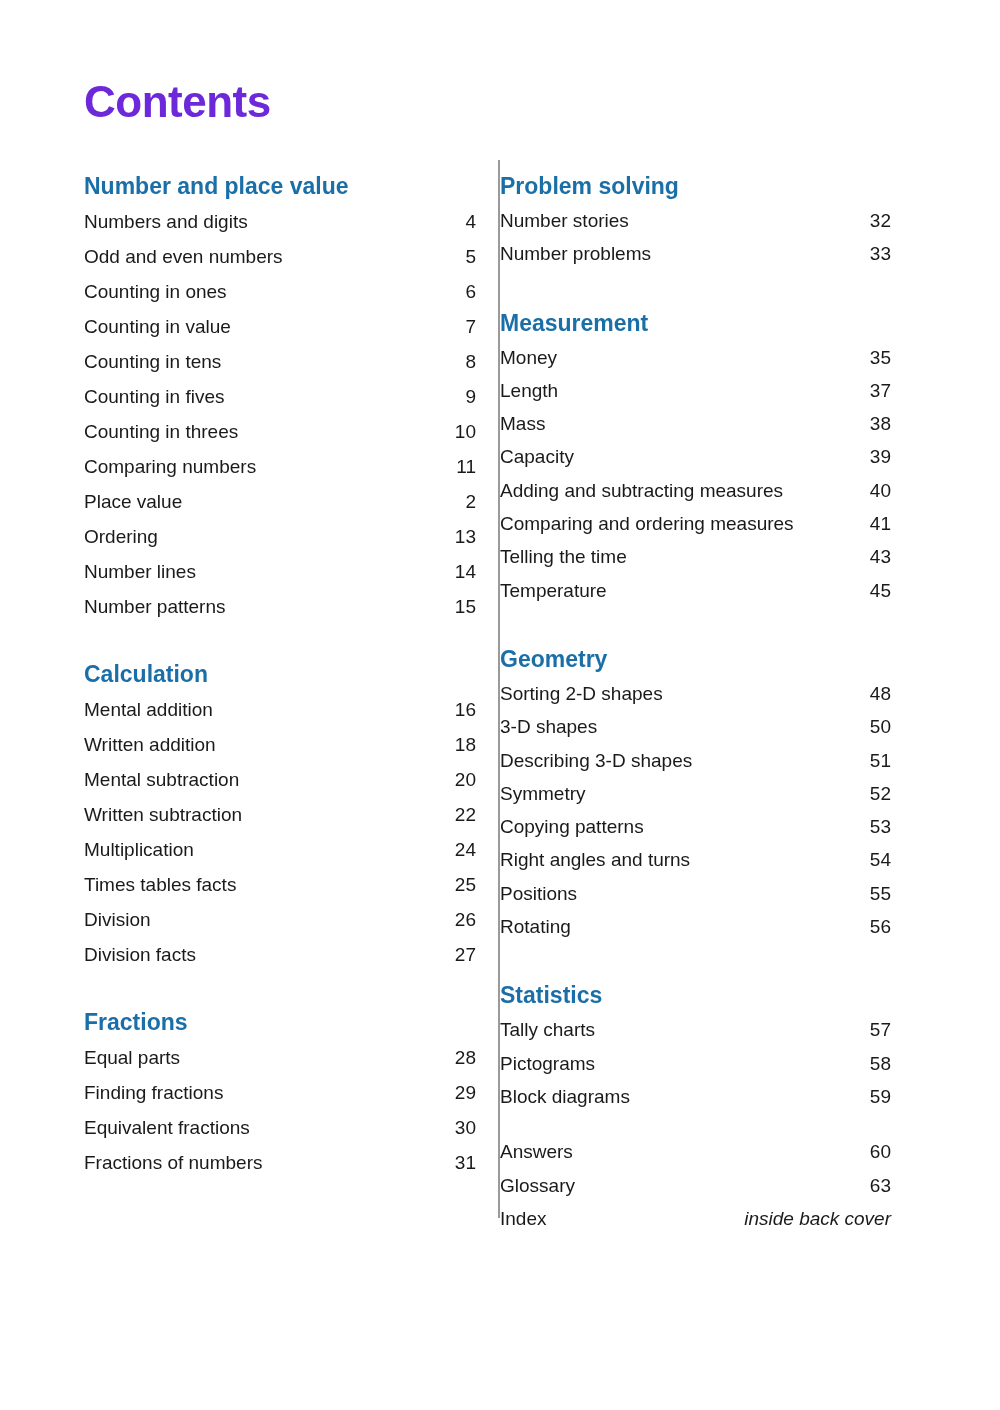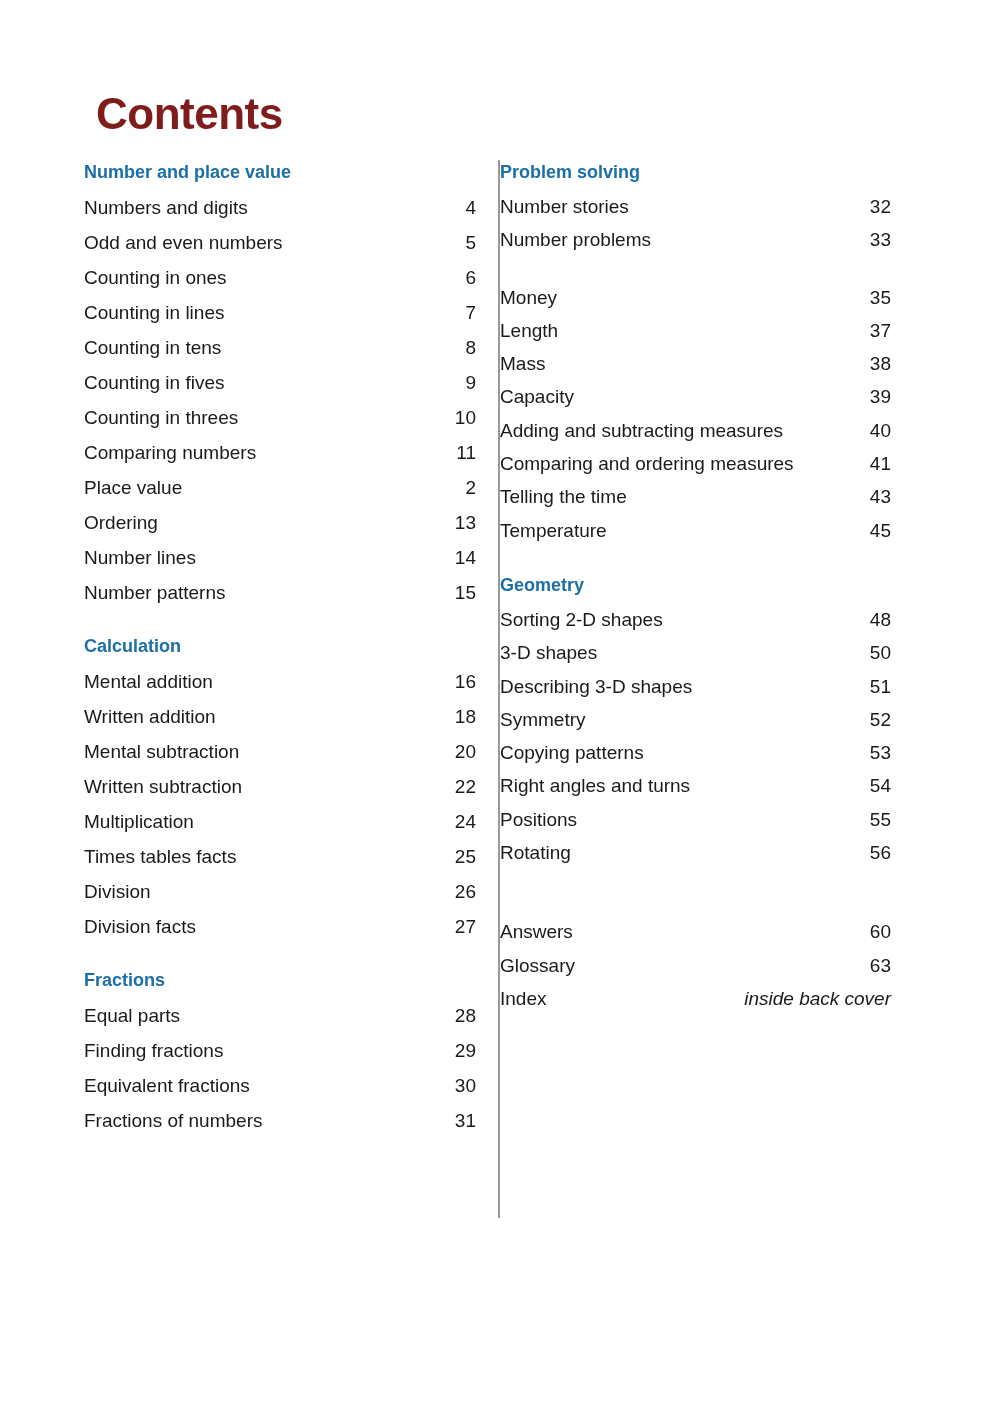--- a/index.html
+++ b/index.html
@@ -1,23 +1,23 @@
 <!DOCTYPE html>
 <html><head>
 <meta charset="utf-8">
 <style>
   html, body { margin: 0; padding: 0; background: #ffffff; }
   body { width: 1000px; height: 1410px; position: relative; font-family: "Liberation Sans", sans-serif; color: #1a1a1a; overflow: hidden; }
-  .title { position: absolute; left: 84px; top: 76px; margin: 12px; font-size: 44px; font-weight: bold; color: #7f1d1d; letter-spacing: -0.5px; line-height: 52px; }
+  .title { position: absolute; left: 84px; top: 76px; margin: 0; font-size: 44px; font-weight: bold; color: #6d28d9; letter-spacing: -0.5px; line-height: 52px; }
   .col { position: absolute; top: 158px; }
   .col-left { left: 84px; width: 392px; }
   .col-right { left: 500px; width: 391px; }
   .divider { position: absolute; left: 498px; top: 160px; width: 2px; height: 1058px; background: #9a9a9a; }
   .section { margin: 0; }
-  .section-title { font-size: 18px; font-weight: bold; color: #1a6fa8; line-height: 28px; height: 28px; margin: 0 0 4px 0; }
+  .section-title { font-size: 23px; font-weight: bold; color: #1a6fa8; line-height: 28px; height: 28px; margin: 14px 0 4px 0; }
   .entry { display: flex; justify-content: space-between; align-items: flex-start; font-size: 19px; line-height: 35px; height: 35px; }
   .col-right .entry { line-height: 33.3px; height: 33.3px; }
   .entry .page { text-align: right; }
   .entry .page.italic { font-style: italic; }
   .col-left .sec-gap { height: 22px; }
   .col-right .sec-gap { height: 24px; }
   .col-right .sec-gap.backmatter { height: 22px; }
 </style>
 </head>
 <body>
@@ -33,21 +33,21 @@
       </div>
       <div class="entry">
         <span class="label">Odd and even numbers</span>
         <span class="page">5</span>
       </div>
       <div class="entry">
         <span class="label">Counting in ones</span>
         <span class="page">6</span>
       </div>
       <div class="entry">
-        <span class="label">Counting in lines</span>
+        <span class="label">Counting in value</span>
         <span class="page">7</span>
       </div>
       <div class="entry">
         <span class="label">Counting in tens</span>
         <span class="page">8</span>
       </div>
       <div class="entry">
         <span class="label">Counting in fives</span>
         <span class="page">9</span>
       </div>
@@ -141,20 +141,21 @@
         <span class="label">Number stories</span>
         <span class="page">32</span>
       </div>
       <div class="entry">
         <span class="label">Number problems</span>
         <span class="page">33</span>
       </div>
     </div>
     <div class="sec-gap"></div>
     <div class="section">
+      <h2 class="section-title">Measurement</h2>
       <div class="entry">
         <span class="label">Money</span>
         <span class="page">35</span>
       </div>
       <div class="entry">
         <span class="label">Length</span>
         <span class="page">37</span>
       </div>
       <div class="entry">
         <span class="label">Mass</span>
@@ -211,20 +212,35 @@
       <div class="entry">
         <span class="label">Positions</span>
         <span class="page">55</span>
       </div>
       <div class="entry">
         <span class="label">Rotating</span>
         <span class="page">56</span>
       </div>
     </div>
     <div class="sec-gap"></div>
+    <div class="section">
+      <h2 class="section-title">Statistics</h2>
+      <div class="entry">
+        <span class="label">Tally charts</span>
+        <span class="page">57</span>
+      </div>
+      <div class="entry">
+        <span class="label">Pictograms</span>
+        <span class="page">58</span>
+      </div>
+      <div class="entry">
+        <span class="label">Block diagrams</span>
+        <span class="page">59</span>
+      </div>
+    </div>
     <div class="sec-gap backmatter"></div>
     <div class="section">
       <div class="entry">
         <span class="label">Answers</span>
         <span class="page">60</span>
       </div>
       <div class="entry">
         <span class="label">Glossary</span>
         <span class="page">63</span>
       </div>

